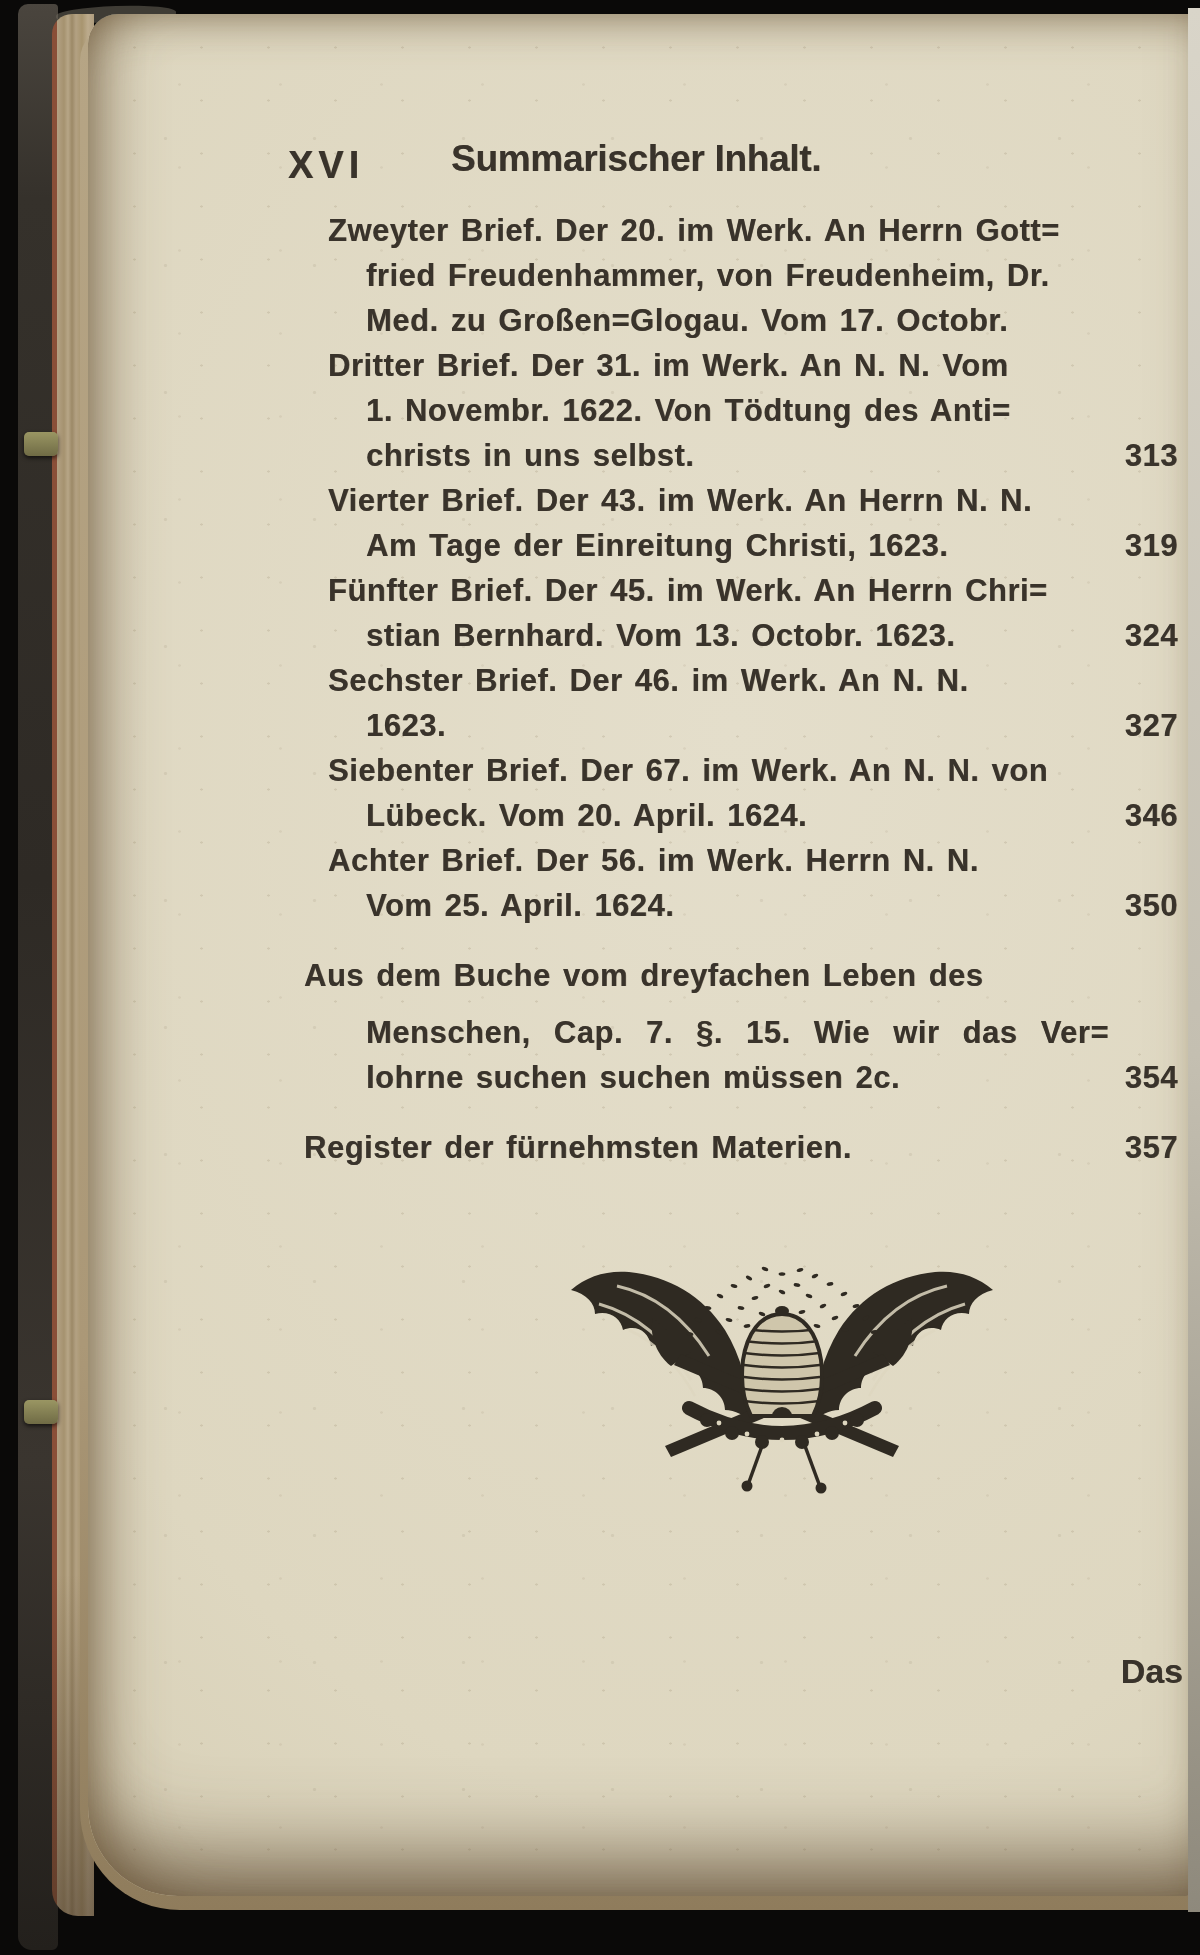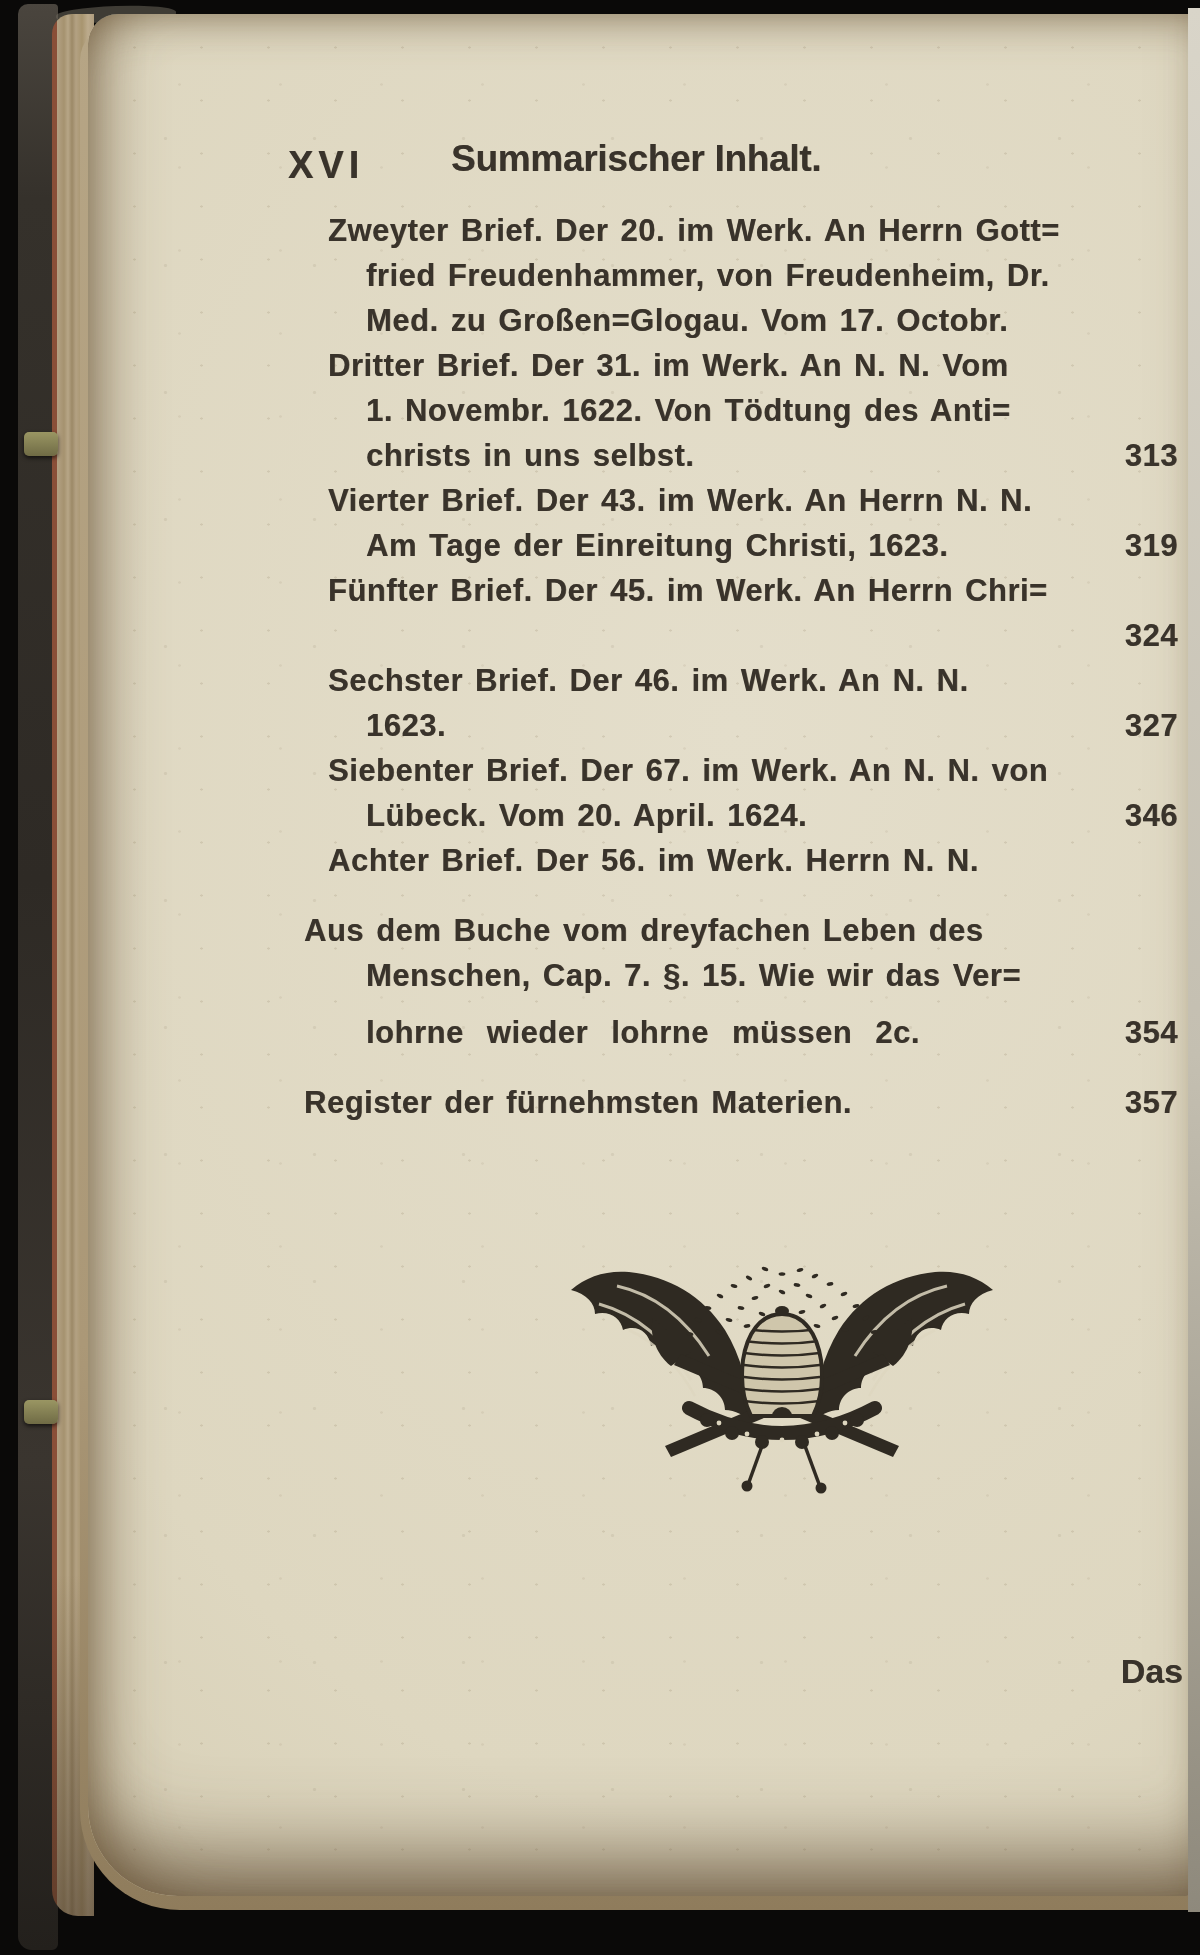--- a/index.html
+++ b/index.html
@@ -78,29 +78,30 @@
     <div class="toc ink">
         <div class="toc-line indent-entry"><span>Zweyter Brief. Der 20. im Werk. An Herrn Gott=</span></div>
         <div class="toc-line indent-cont"><span>fried Freudenhammer, von Freudenheim, Dr.</span></div>
         <div class="toc-line indent-cont"><span>Med. zu Großen=Glogau. Vom 17. Octobr.</span></div>
         <div class="toc-line indent-entry"><span>Dritter Brief. Der 31. im Werk. An N. N. Vom</span></div>
         <div class="toc-line indent-cont"><span>1. Novembr. 1622. Von Tödtung des Anti=</span></div>
         <div class="toc-line indent-cont"><span>christs in uns selbst.</span><span class="p">313</span></div>
         <div class="toc-line indent-entry"><span>Vierter Brief. Der 43. im Werk. An Herrn N. N.</span></div>
         <div class="toc-line indent-cont"><span>Am Tage der Einreitung Christi, 1623.</span><span class="p">319</span></div>
         <div class="toc-line indent-entry"><span>Fünfter Brief. Der 45. im Werk. An Herrn Chri=</span></div>
-        <div class="toc-line indent-cont"><span class="p">324</span></div>
+        <div class="toc-line indent-cont"><span>stian Bernhard. Vom 13. Octobr. 1623.</span><span class="p">324</span></div>
         <div class="toc-line indent-entry"><span>Sechster Brief. Der 46. im Werk. An N. N.</span></div>
         <div class="toc-line indent-cont"><span>1623.</span><span class="p">327</span></div>
         <div class="toc-line indent-entry"><span>Siebenter Brief. Der 67. im Werk. An N. N. von</span></div>
         <div class="toc-line indent-cont"><span>Lübeck. Vom 20. April. 1624.</span><span class="p">346</span></div>
         <div class="toc-line indent-entry"><span>Achter Brief. Der 56. im Werk. Herrn N. N.</span></div>
+        <div class="toc-line indent-cont"><span>Vom 25. April. 1624.</span><span class="p">350</span></div>
         <div class="toc-line indent-flush"><span>Aus dem Buche vom dreyfachen Leben des</span></div>
         <div class="toc-line indent-cont"><span>Menschen, Cap. 7. §. 15. Wie wir das Ver=</span></div>
-        <div class="toc-line indent-cont"><span>lohrne wieder lohrne müssen 2c.</span><span class="p">354</span></div>
+        <div class="toc-line indent-cont"><span>lohrne suchen suchen müssen 2c.</span><span class="p">354</span></div>
         <div class="toc-line indent-flush"><span>Register der fürnehmsten Materien.</span><span class="p">357</span></div>
       </div>
 
     <svg class="vignette" viewBox="0 0 450 235" xmlns="http://www.w3.org/2000/svg">
       <defs>
         <clipPath id="hv">
           <path d="M225,54 C203,54 190,74 186,100 C183,124 187,142 194,156 L256,156 C263,142 267,124 264,100 C260,74 247,54 225,54 Z"></path>
         </clipPath>
       </defs>
 

